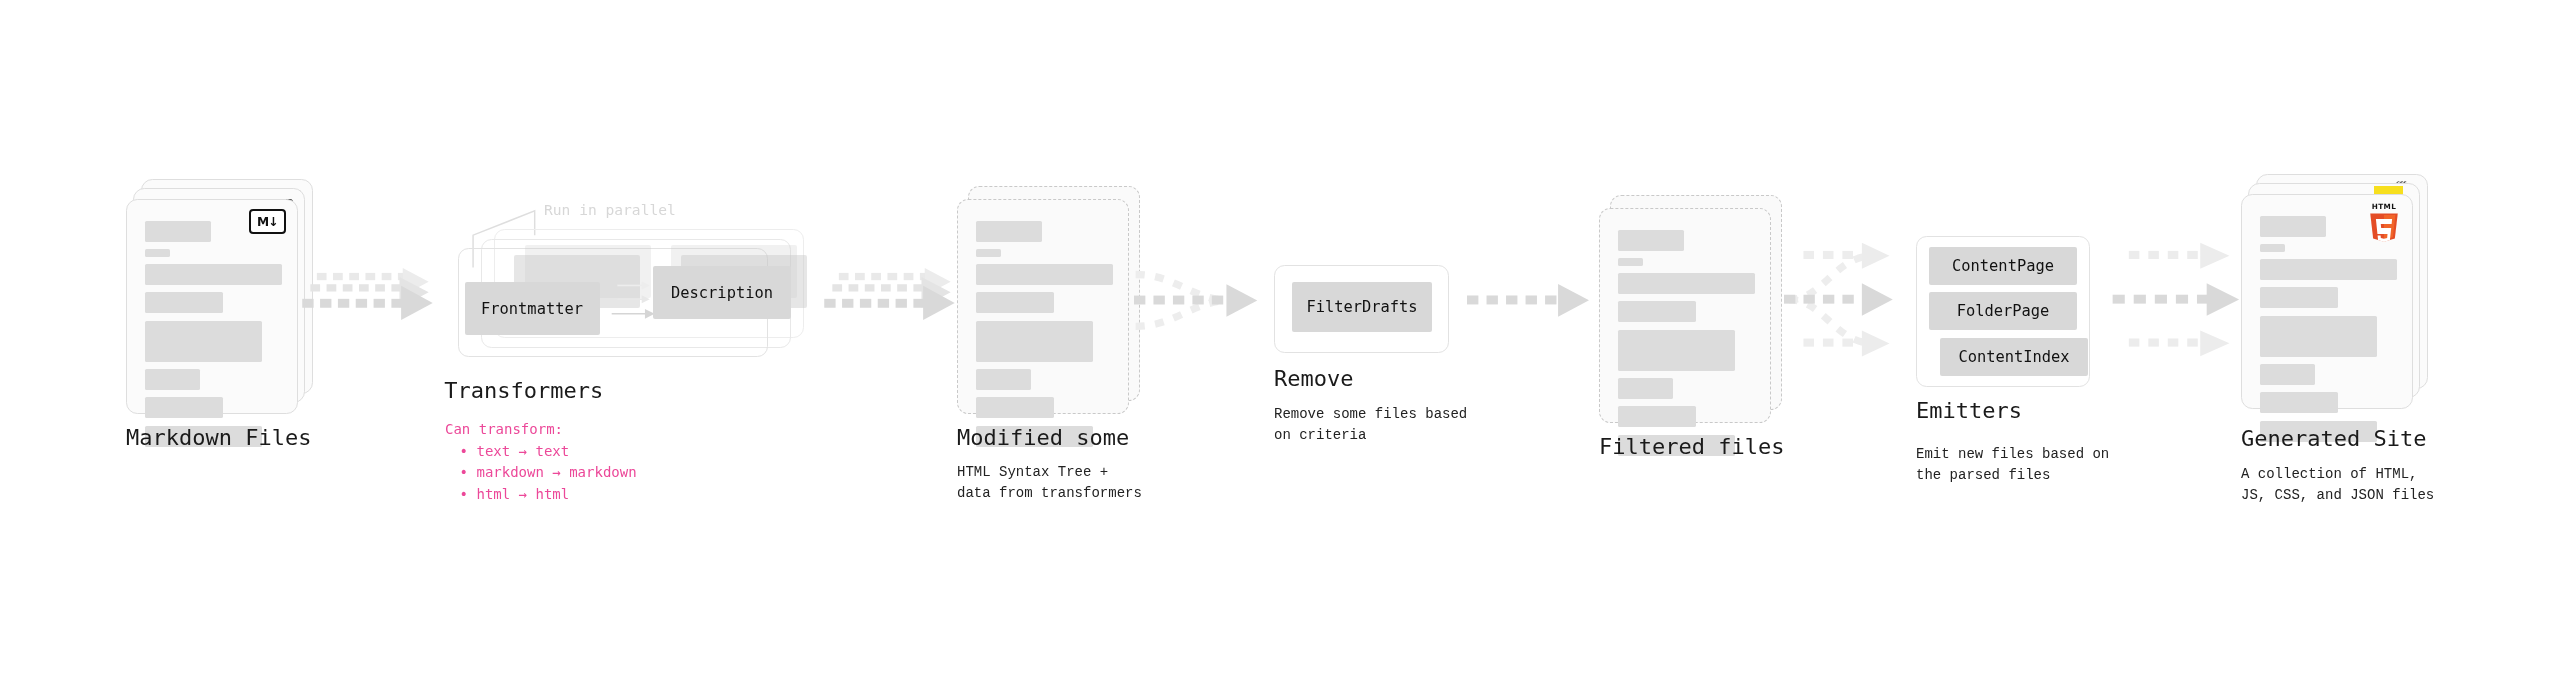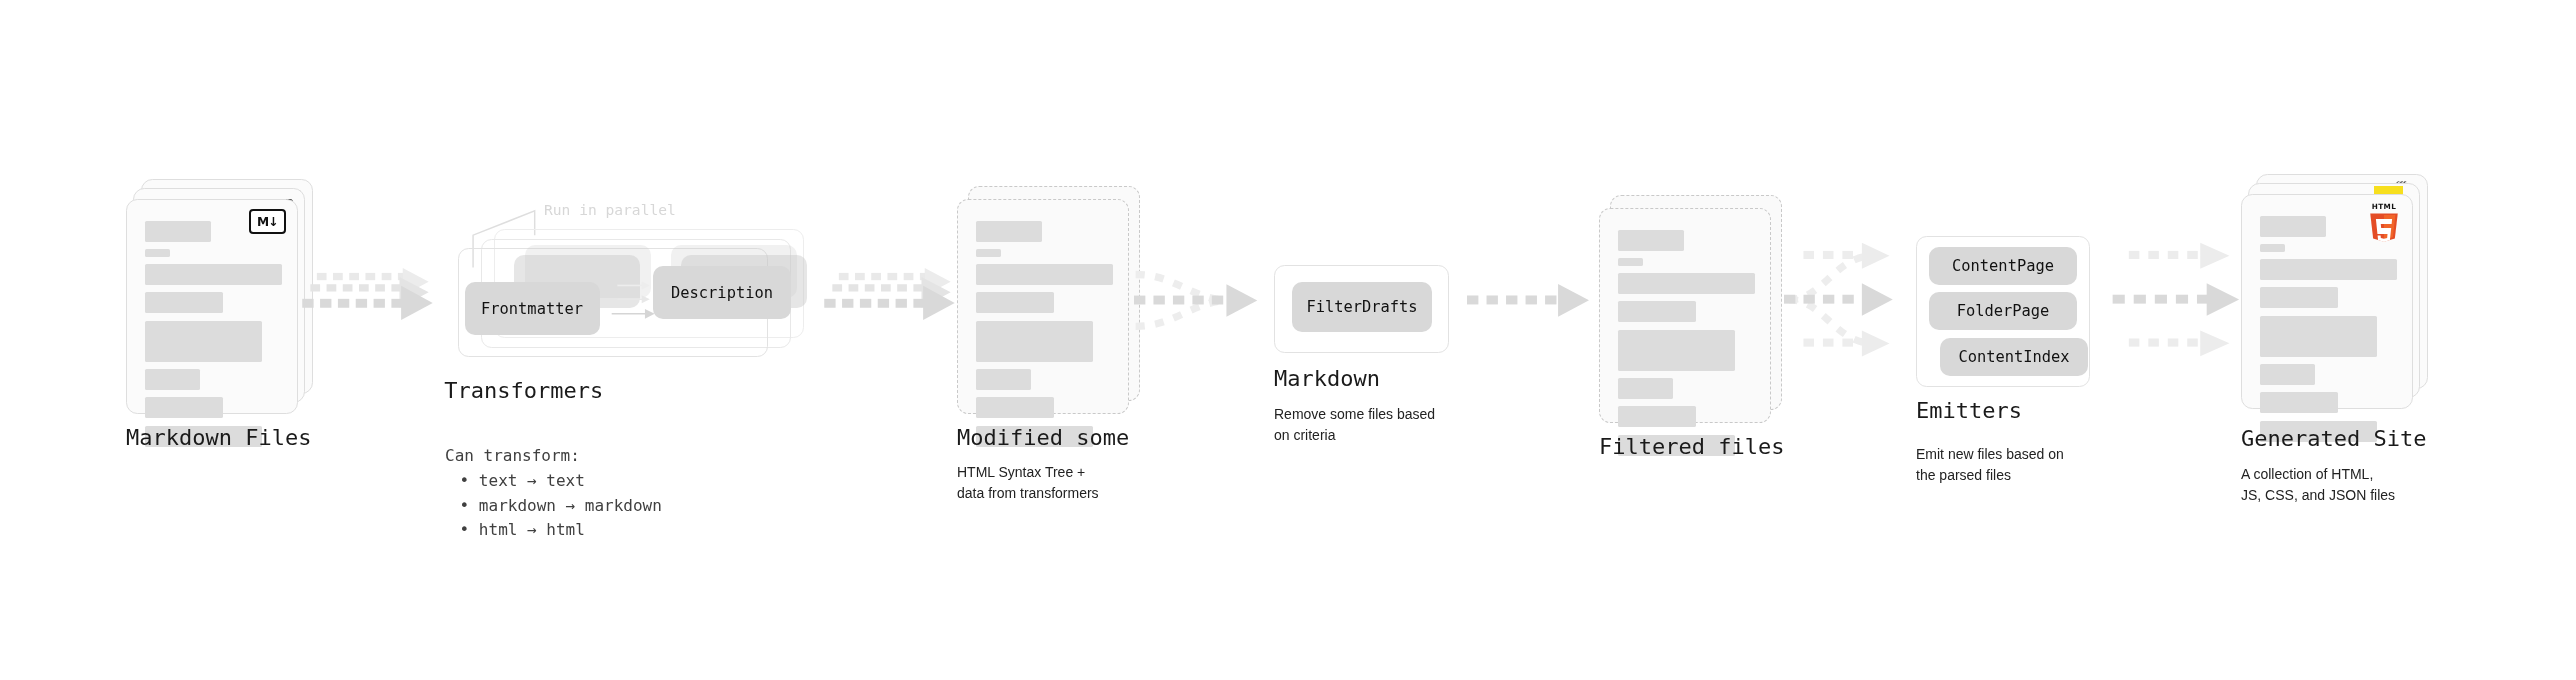--- a/index.html
+++ b/index.html
@@ -87,53 +87,52 @@
 
   
   .title {
     font-family: "DejaVu Sans Mono", "Liberation Mono", monospace;
     font-size: 22px;
     color: #1a1a1a;
     white-space: nowrap;
     letter-spacing: 0px;
   }
   .subtitle {
-    font-family: Liberation Sans, sans-serif;
+    font-family: Liberation Mono, monospace;
     font-size: 14px;
     line-height: 1.5;
     color: #222;
     white-space: pre;
   }
   .sublist {
     font-family: "DejaVu Sans Mono", "Liberation Mono", monospace;
-    font-size: 16px;
+    font-size: 14px;
     line-height: 1.55;
-    color: #404040;
-    margin-top: 25px;
+    color: #ec4899;
   }
   .sublist ul {
     margin: 0; padding: 0 0 0 14.6px; list-style: none;
   }
   .sublist li::before { content: "\2022  "; }
 
   
   .proc-stack { position: relative; margin-top: 13px; }
   .proc-box {
     position: absolute;
     box-sizing: border-box;
     border-radius: 10.6px;
     border: 1.3px solid #e3e3e3;
     background: rgba(255,255,255,0.0);
   }
   .proc-box.solid { background: #ffffff; }
 
   .pill {
     position: absolute;
     box-sizing: border-box;
-    border-radius: 10px;
+    border-radius: 2px;
     background: #d8d8d8;
     color: #111;
     display: flex;
     align-items: center;
     justify-content: center;
     font-family: "DejaVu Sans Mono", "Liberation Mono", monospace;
     font-size: 15.4px;
     white-space: nowrap;
   }
   .pill.ghost1 { background: rgba(200,200,200,0.45); }
@@ -329,21 +328,21 @@
       <rect x="96" y="34" width="14" height="11"></rect>
     </g>
     <path d="M 114 20 L 152 40 L 114 60 Z" fill="#d9d9d9"></path>
   </svg>
 
   <div class="node" style="left:1274px; top:252px;">
     <div class="proc-stack" style="width:175px; height:88px;">
       <div class="proc-box solid" style="left:0; top:0; width:175px; height:88px; border-color:#e2e2e2;"></div>
       <div class="pill" style="left:18px; top:17px; width:140px; height:50px;">FilterDrafts</div>
     </div>
-    <div class="title" style="position:absolute; left:0px; top:114px;">Markdown</div>
+    <div class="title" style="position:absolute; left:0px; top:114px;">Remove</div>
     <div class="subtitle" style="position:absolute; left:0px; top:152px;">Remove some files based
 on criteria</div>
   </div>
 
   <svg class="node" style="left:1467px; top:284px;" width="122" height="49" viewBox="0 0 150 60">
     <g fill="#d9d9d9">
       <rect x="0" y="14" width="14" height="11"></rect>
         <rect x="24" y="14" width="14" height="11"></rect>
       <rect x="48" y="14" width="14" height="11"></rect>
         <rect x="72" y="14" width="14" height="11"></rect>

